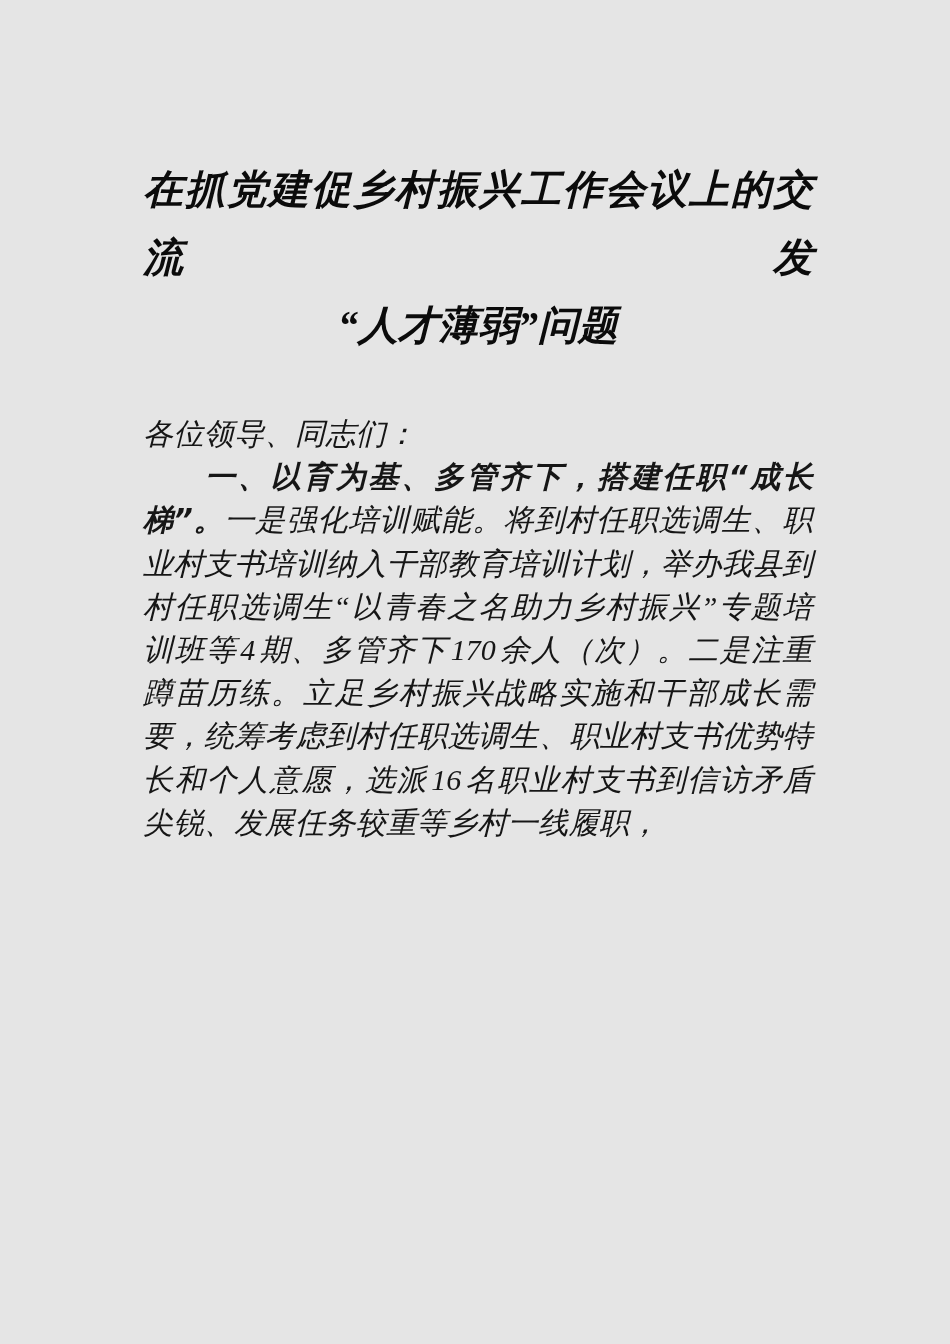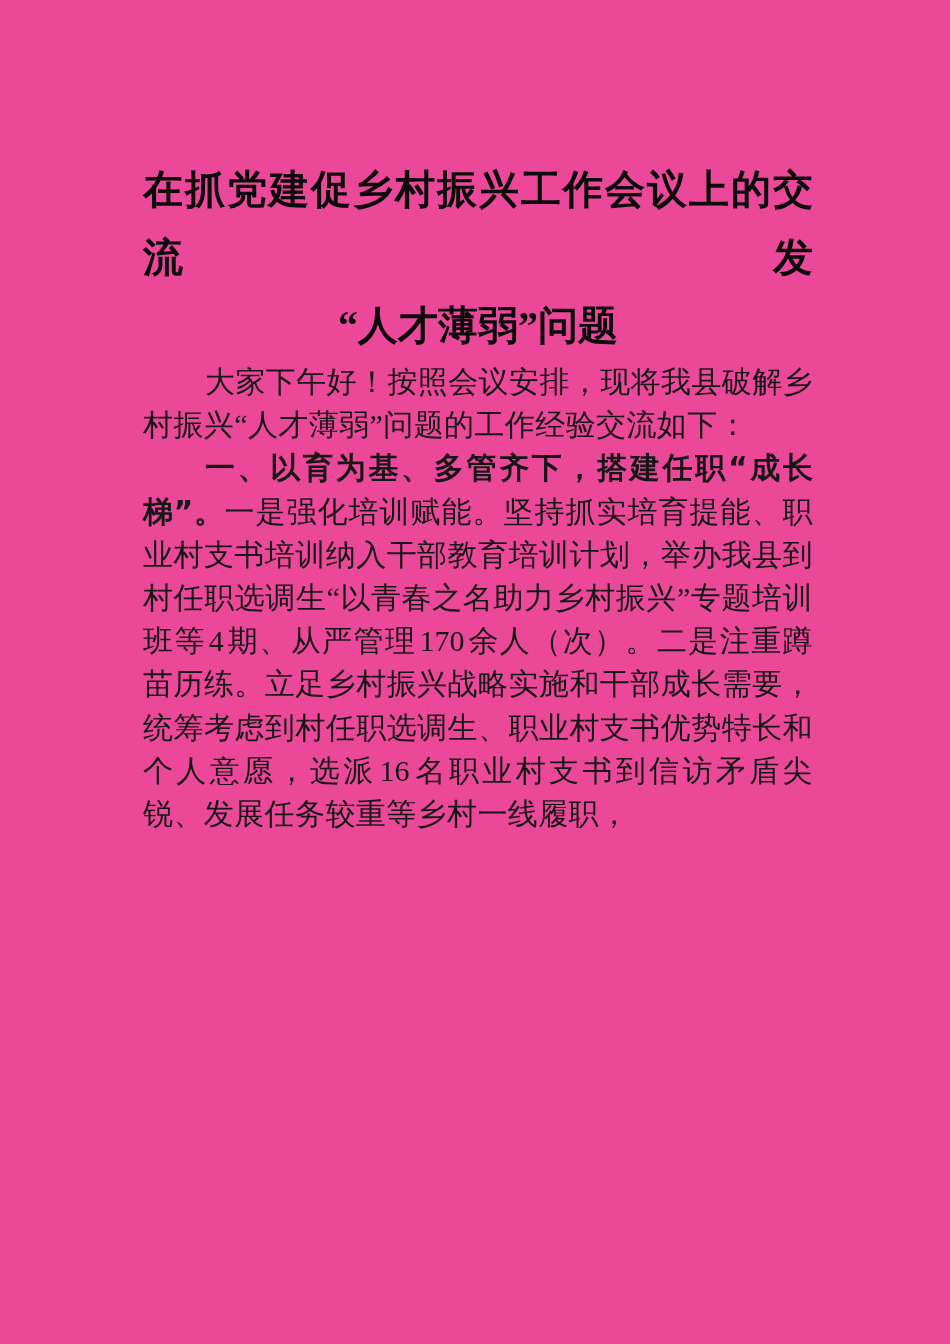--- a/index.html
+++ b/index.html
@@ -5,23 +5,24 @@
   html, body {
     margin: 0;
     padding: 0;
     background: #ffffff;
   }
 
   .page {
     position: relative;
     width: 950px;
     height: 1344px;
-    background: #ec4899;
+    background: #e5e5e5;
     overflow: hidden;
     box-sizing: border-box;
+    font-style: italic;
   }
 
   .doc-body {
     position: absolute;
     left: 143px;
     top: 0;
     width: 670px;
   }
 
   
@@ -97,20 +98,20 @@
 <body>
 
 <div class="page">
   <div class="doc-body">
 
     <h1 class="doc-title">
       <span class="title-line l1">在抓党建促乡村振兴工作会议上的交流发</span>
       <span class="title-line l3">“人才薄弱”问题</span>
     </h1>
 
-
-    <p class="para indent">大家下午好！按照会议安排，现将我县破解乡村振兴“人才薄弱”问题的工作经验交流如下：</p>
+    <p class="para salutation">各位领导、同志们：</p>
 
 
-    <p class="para indent"><span class="bold-run">一、以育为基、多管齐下，搭建任职“成长梯”。</span><span>一是强化培训赋能。坚持抓实培育提能、职业村支书培训纳入干部教育培训计划，举办我县到村任职选调生“以青春之名助力乡村振兴”专题培训班等</span><span class="num">4</span><span>期、从严管理</span><span class="num">170</span><span>余人（次）。二是注重蹲苗历练。立足乡村振兴战略实施和干部成长需要，统筹考虑到村任职选调生、职业村支书优势特长和个人意愿，选派</span><span class="num">16</span><span>名职业村支书到信访矛盾尖锐、发展任务较重等乡村一线履职，</span></p>
+
+    <p class="para indent"><span class="bold-run">一、以育为基、多管齐下，搭建任职“成长梯”。</span><span>一是强化培训赋能。将到村任职选调生、职业村支书培训纳入干部教育培训计划，举办我县到村任职选调生“以青春之名助力乡村振兴”专题培训班等</span><span class="num">4</span><span>期、多管齐下</span><span class="num">170</span><span>余人（次）。二是注重蹲苗历练。立足乡村振兴战略实施和干部成长需要，统筹考虑到村任职选调生、职业村支书优势特长和个人意愿，选派</span><span class="num">16</span><span>名职业村支书到信访矛盾尖锐、发展任务较重等乡村一线履职，</span></p>
 
   </div>
 </div>
 
 </body></html>

